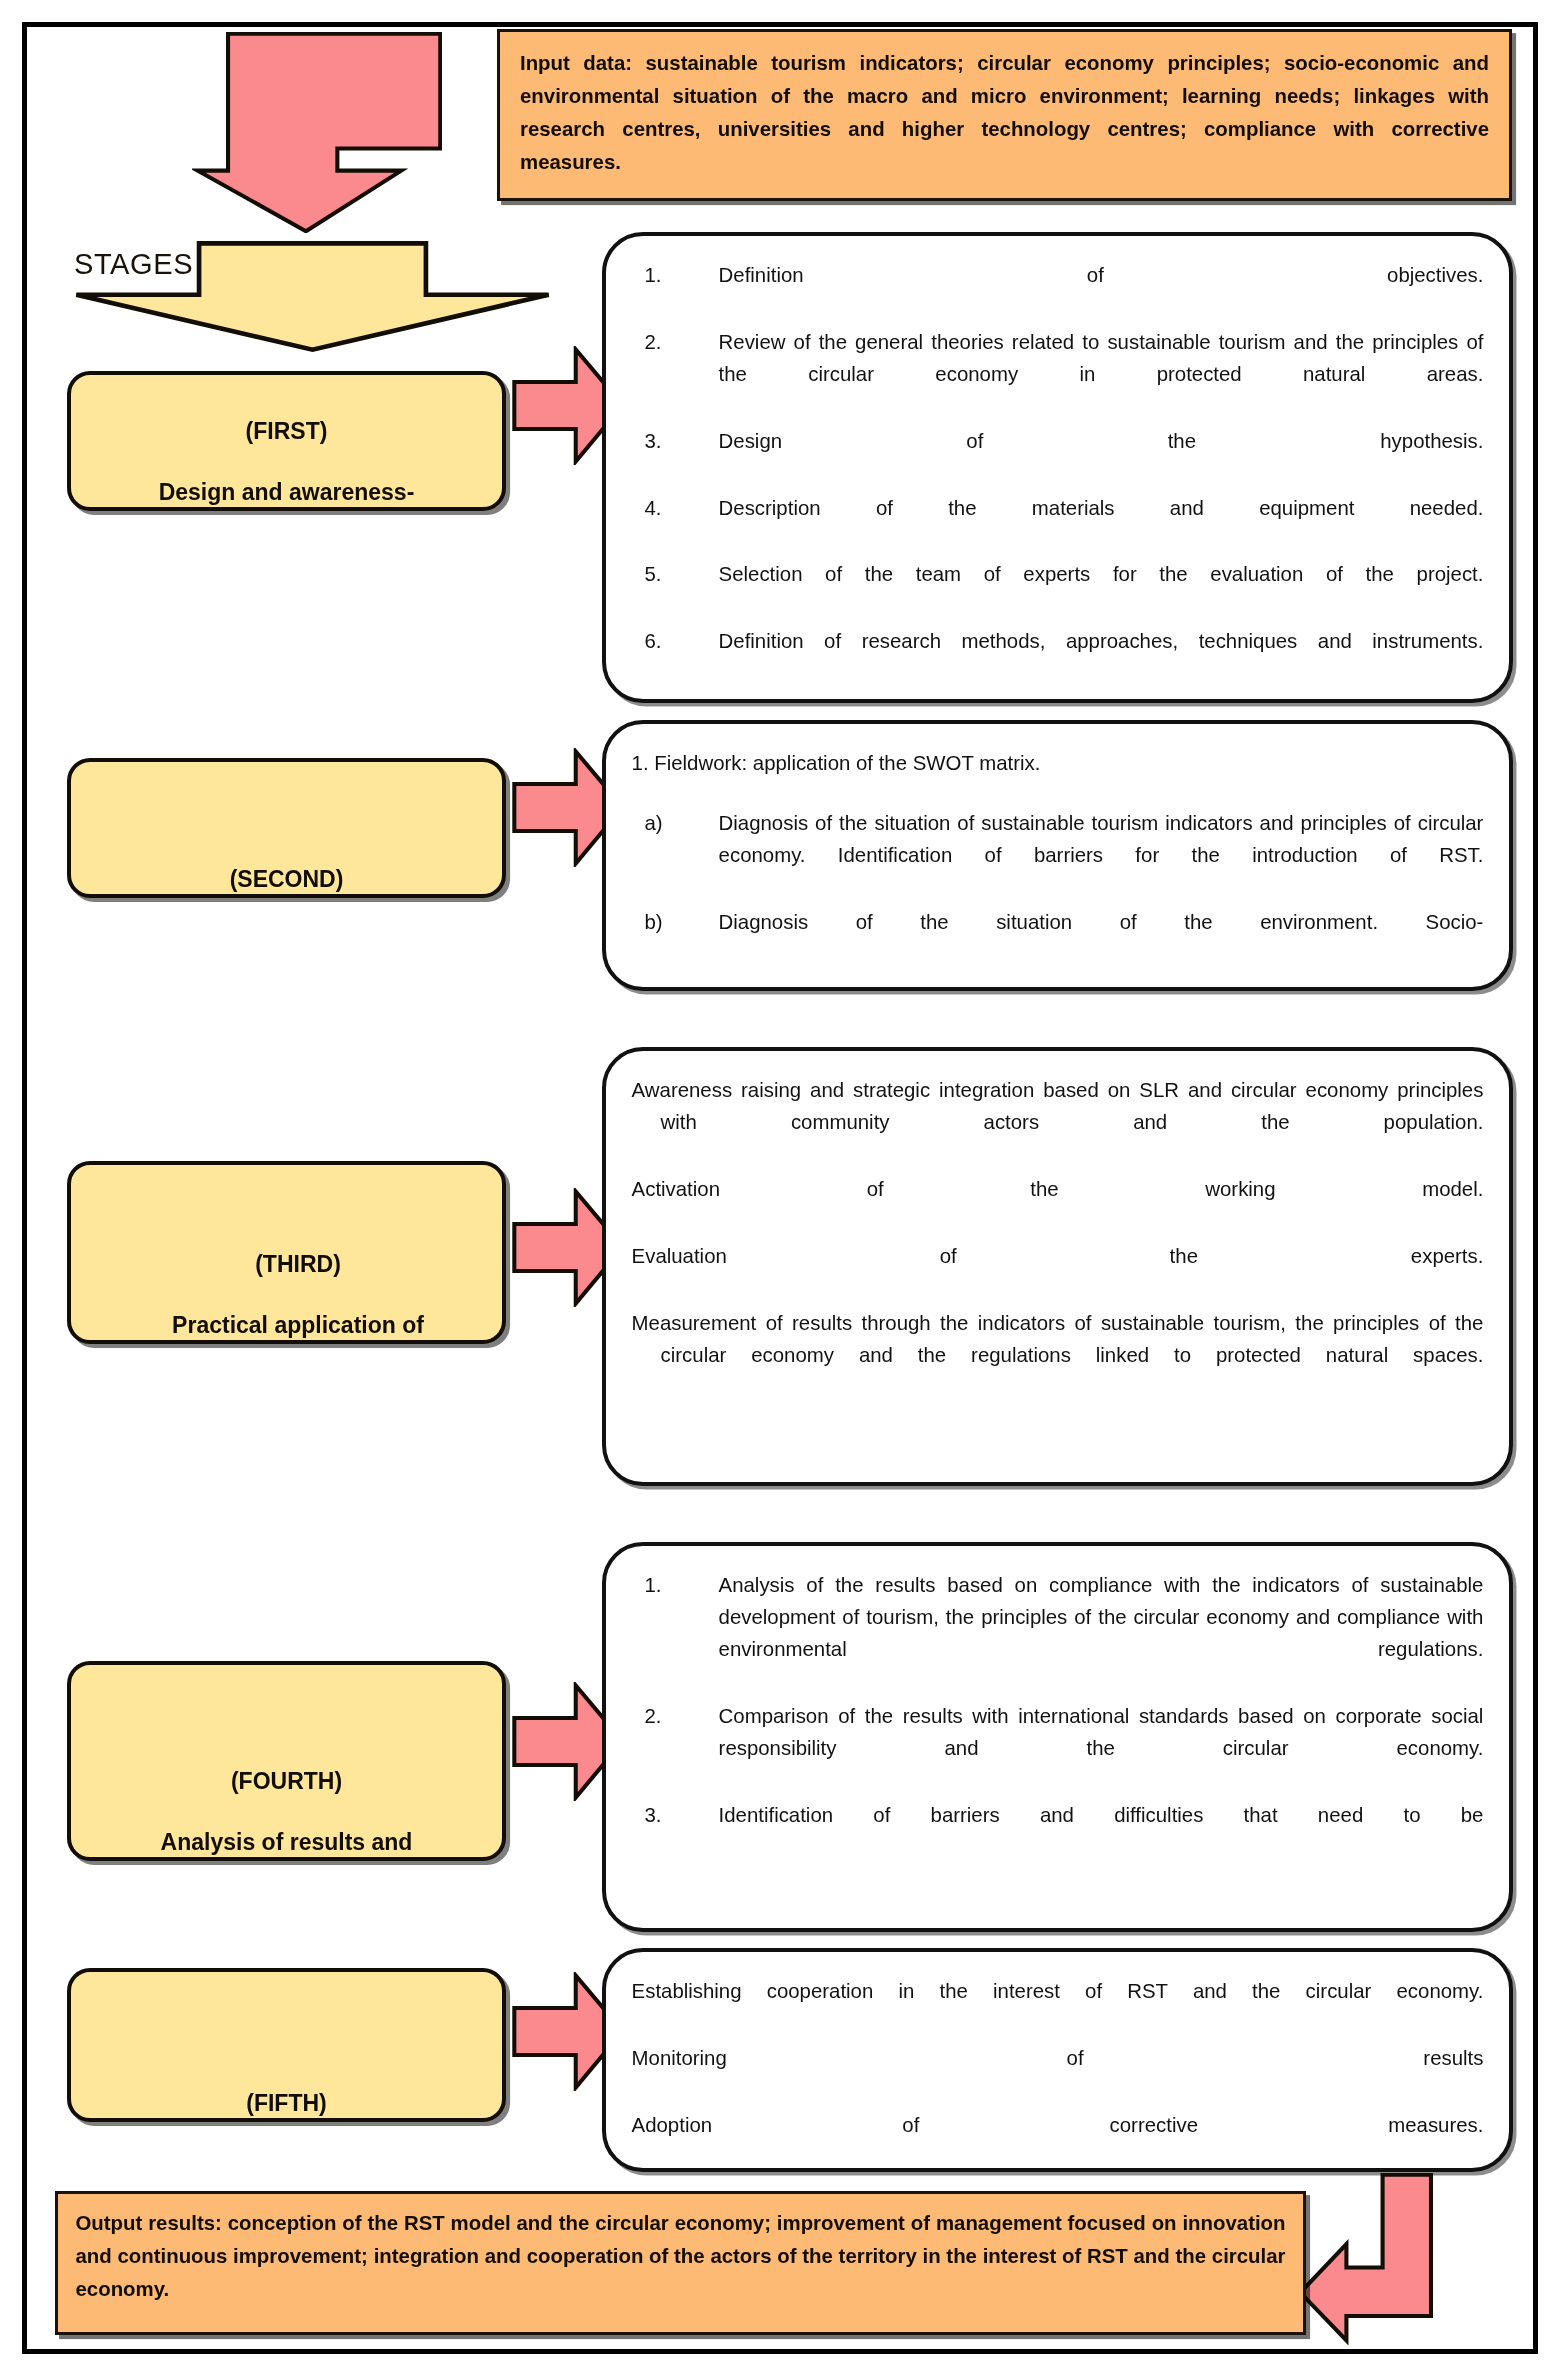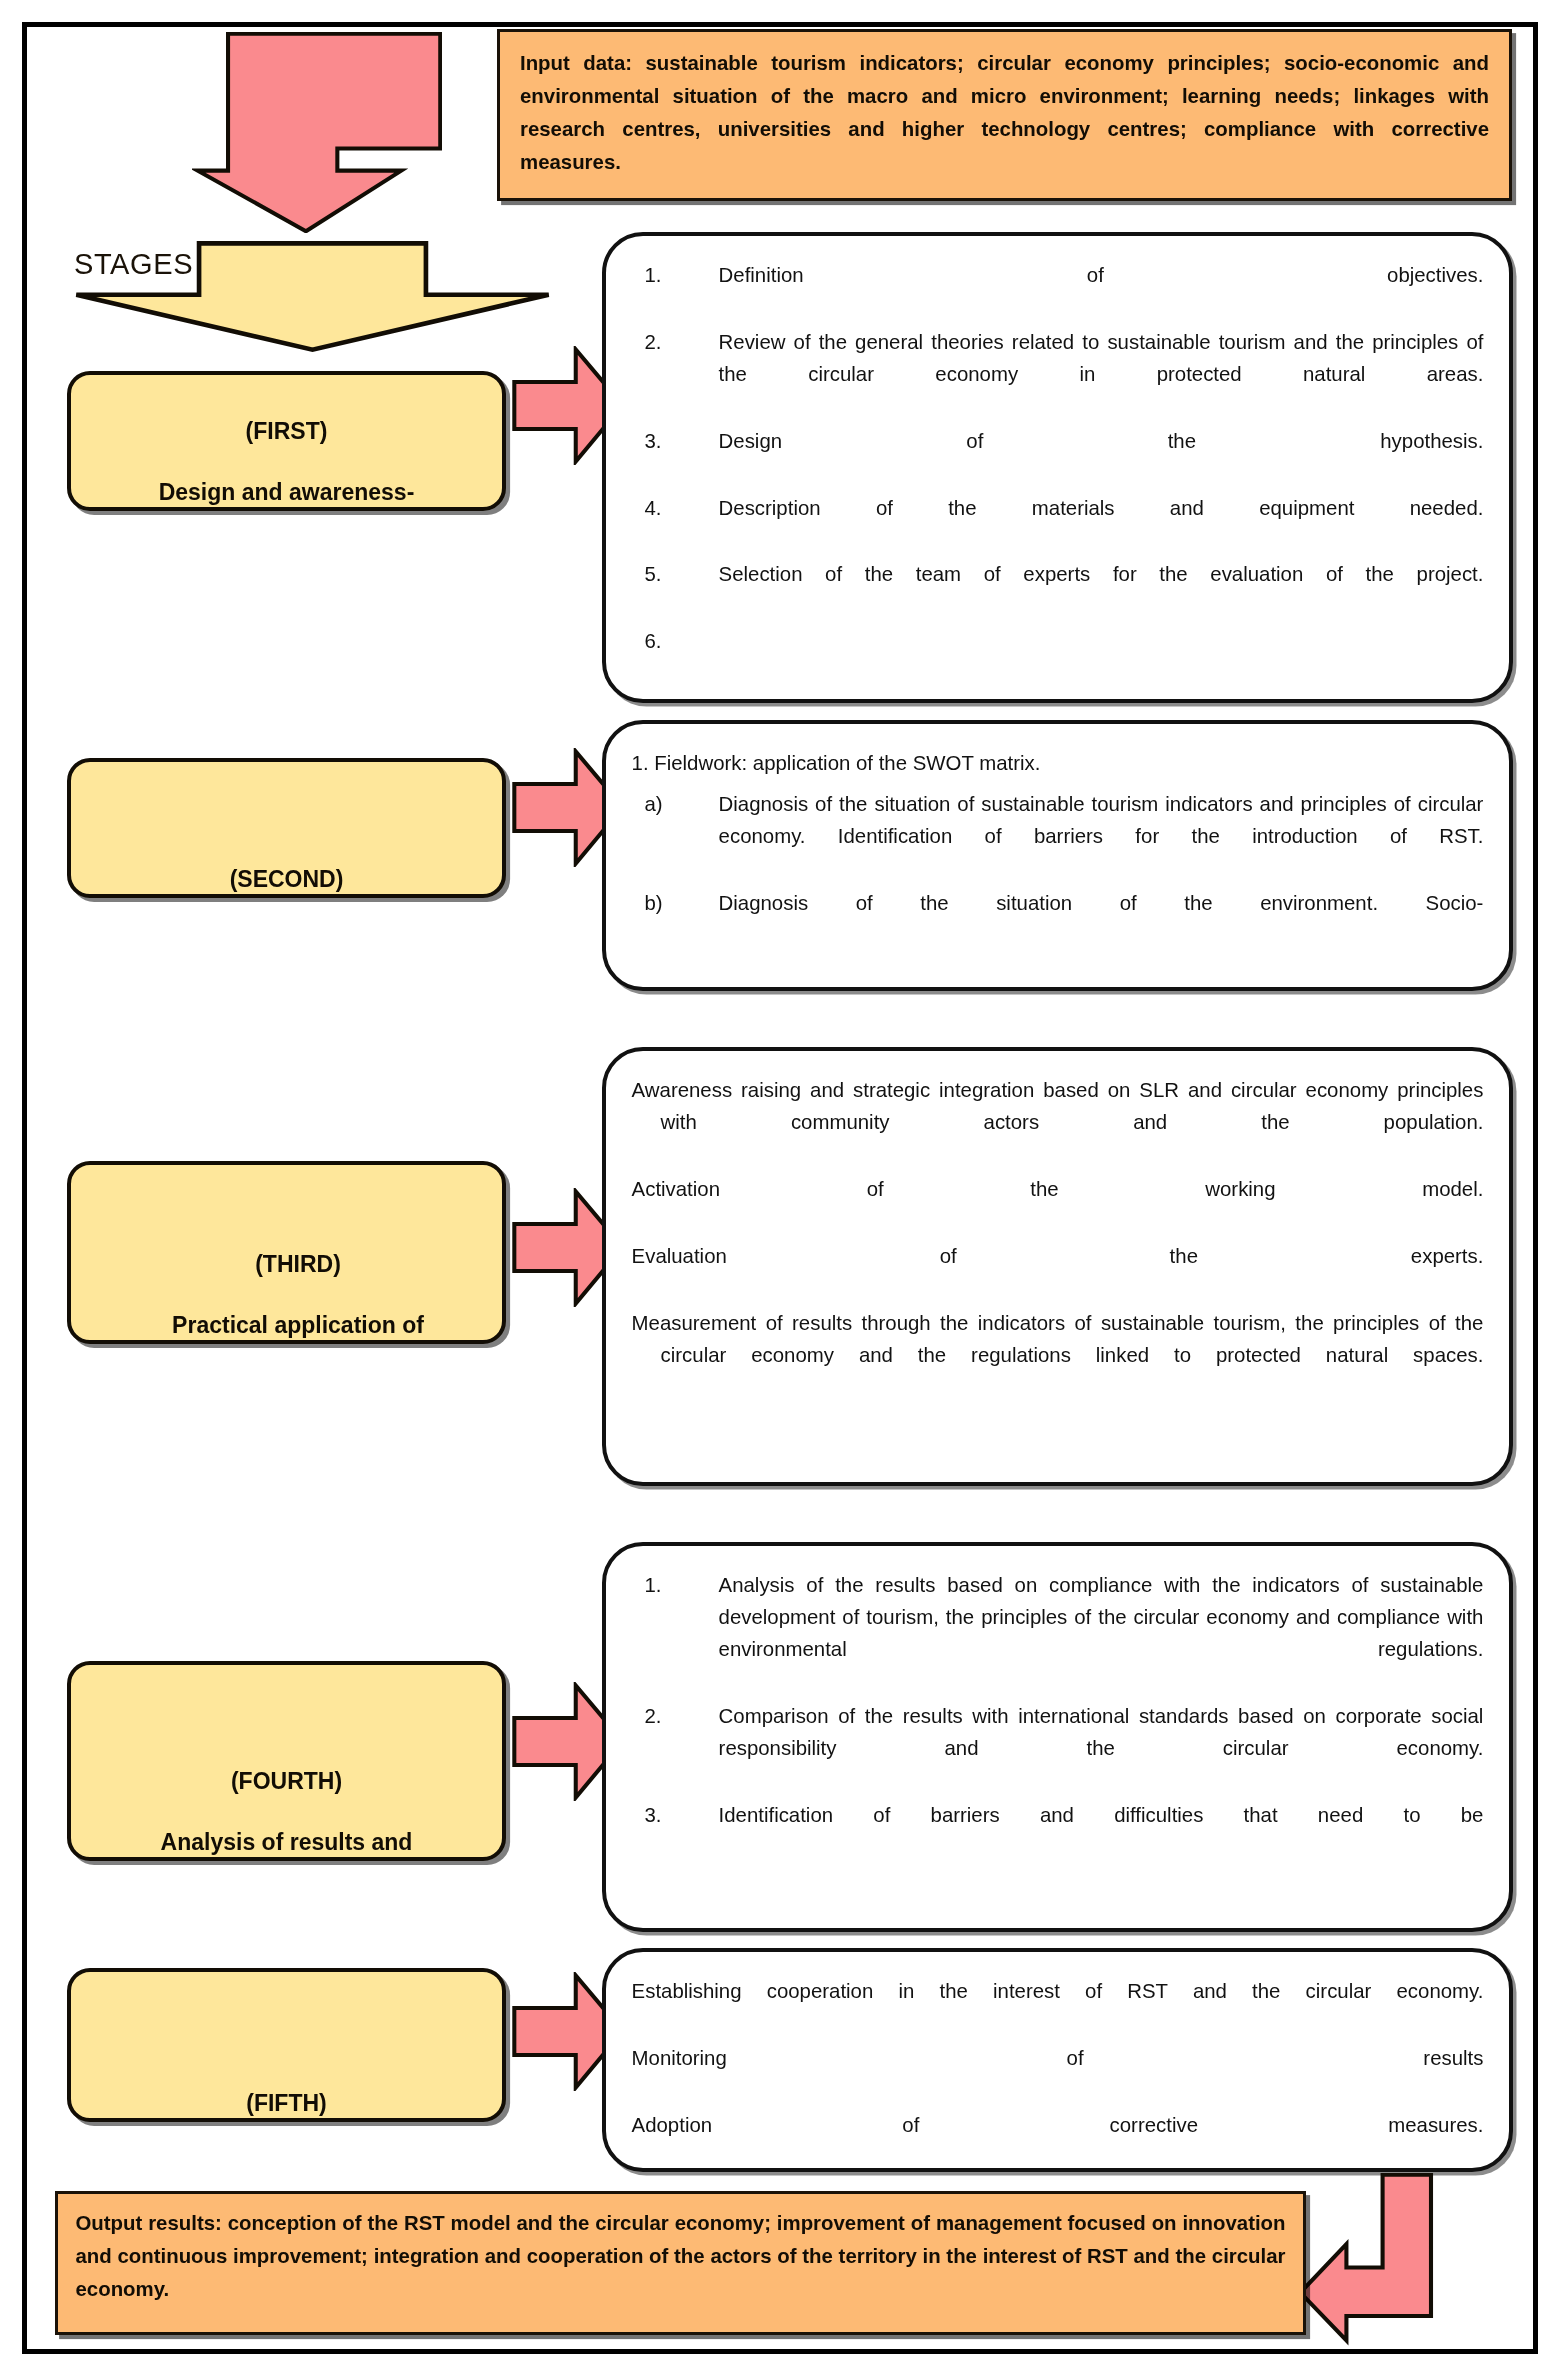--- a/index.html
+++ b/index.html
@@ -68,21 +68,21 @@
   }
   
   .list-marked li{padding-left:87px;}
   .list-marked li .mk{position:absolute;left:12.8px;top:0;font-size:20.4px;}
   .list-marked li .bd:after{content:"";display:inline-block;width:100%;}
 
   
   .list-hang li{padding-left:29px;text-indent:-29px;}
   .list-hang li .bd:after{content:"";display:inline-block;width:100%;}
 
-  .lead{color:#121212;font-size:20.4px;line-height:1.58;margin:0 0 9px 0;}
+  .lead{color:#121212;font-size:20.4px;line-height:1.58;margin:0 0 28px 0;}
 
   
   #output-box{left:55px;top:2191px;width:1251px;height:144px;padding:12.8px 17.5px;}
   #output-box .txt{font-size:20.4px;}
   #output-box .txt:after{content:"";display:inline-block;width:100%;}
 </style>
 </head>
 <body>
 
 <div id="page">
@@ -115,21 +115,21 @@
           <path d="M 4 62 L 110 62 L 110 6 L 191 102 L 110 199 L 110 143 L 4 143 Z" fill="#FA8A8E" stroke="#120d05" stroke-width="7" stroke-linejoin="miter"></path>
         </svg>
       </div>
       <div class="content-box" style="top: 232px; height: 471px;">
         <ul class="list-marked">
           <li><span class="mk">1.</span><span class="bd">Definition of objectives.</span></li>
           <li><span class="mk">2.</span><span class="bd">Review of the general theories related to sustainable tourism and the principles of the circular economy in protected natural areas.</span></li>
           <li><span class="mk">3.</span><span class="bd">Design of the hypothesis.</span></li>
           <li><span class="mk">4.</span><span class="bd">Description of the materials and equipment needed.</span></li>
           <li><span class="mk">5.</span><span class="bd">Selection of the team of experts for the evaluation of the project.</span></li>
-          <li><span class="mk">6.</span></li>
+          <li><span class="mk">6.</span><span class="bd">Definition of research methods, approaches, techniques and instruments.</span></li>
         </ul>
       </div>
       <div class="stage-box" style="top: 758px; height: 140px;">
         <div class="ttl">(SECOND)</div>
       </div>
       <div class="stage-arrow" style="left: 512px; top: 748px;">
         <svg viewBox="0 0 195 205" preserveAspectRatio="none">
           <path d="M 4 62 L 110 62 L 110 6 L 191 102 L 110 199 L 110 143 L 4 143 Z" fill="#FA8A8E" stroke="#120d05" stroke-width="7" stroke-linejoin="miter"></path>
         </svg>
       </div>

